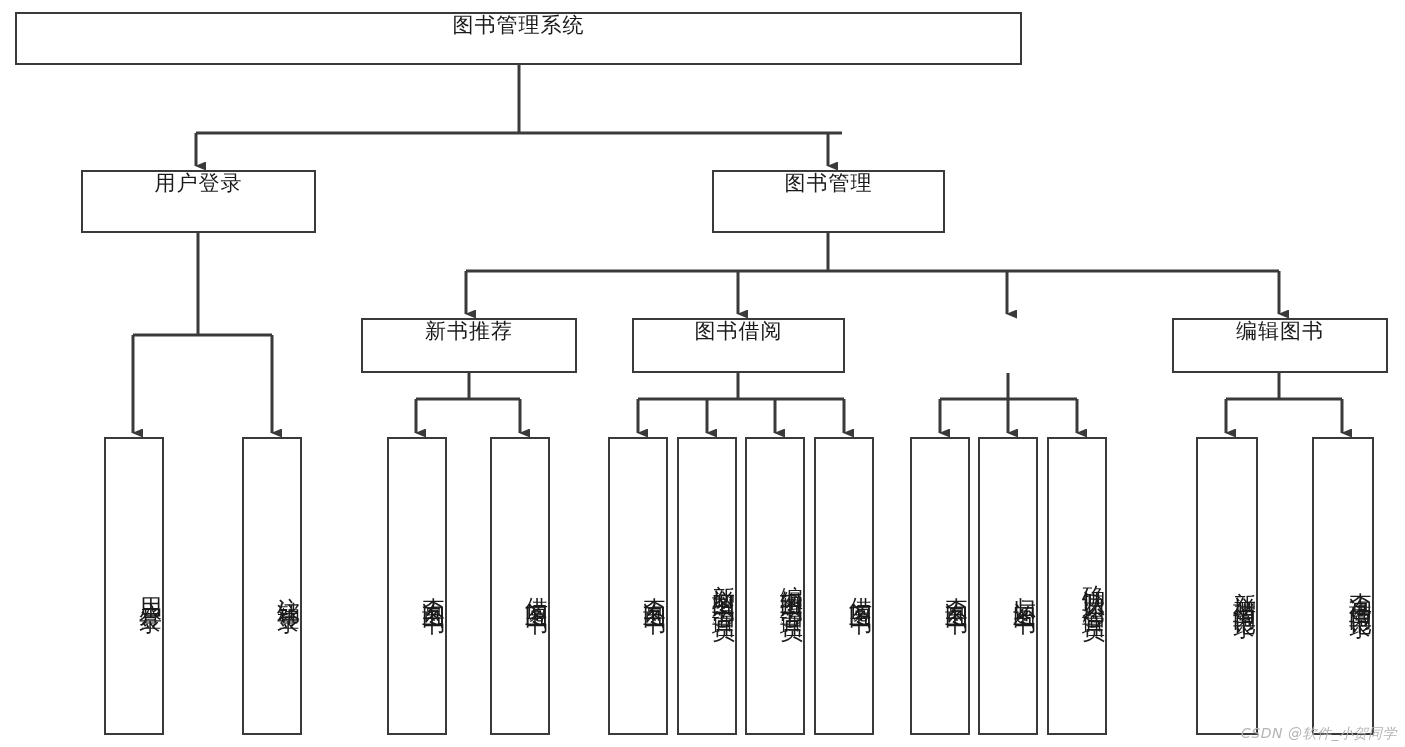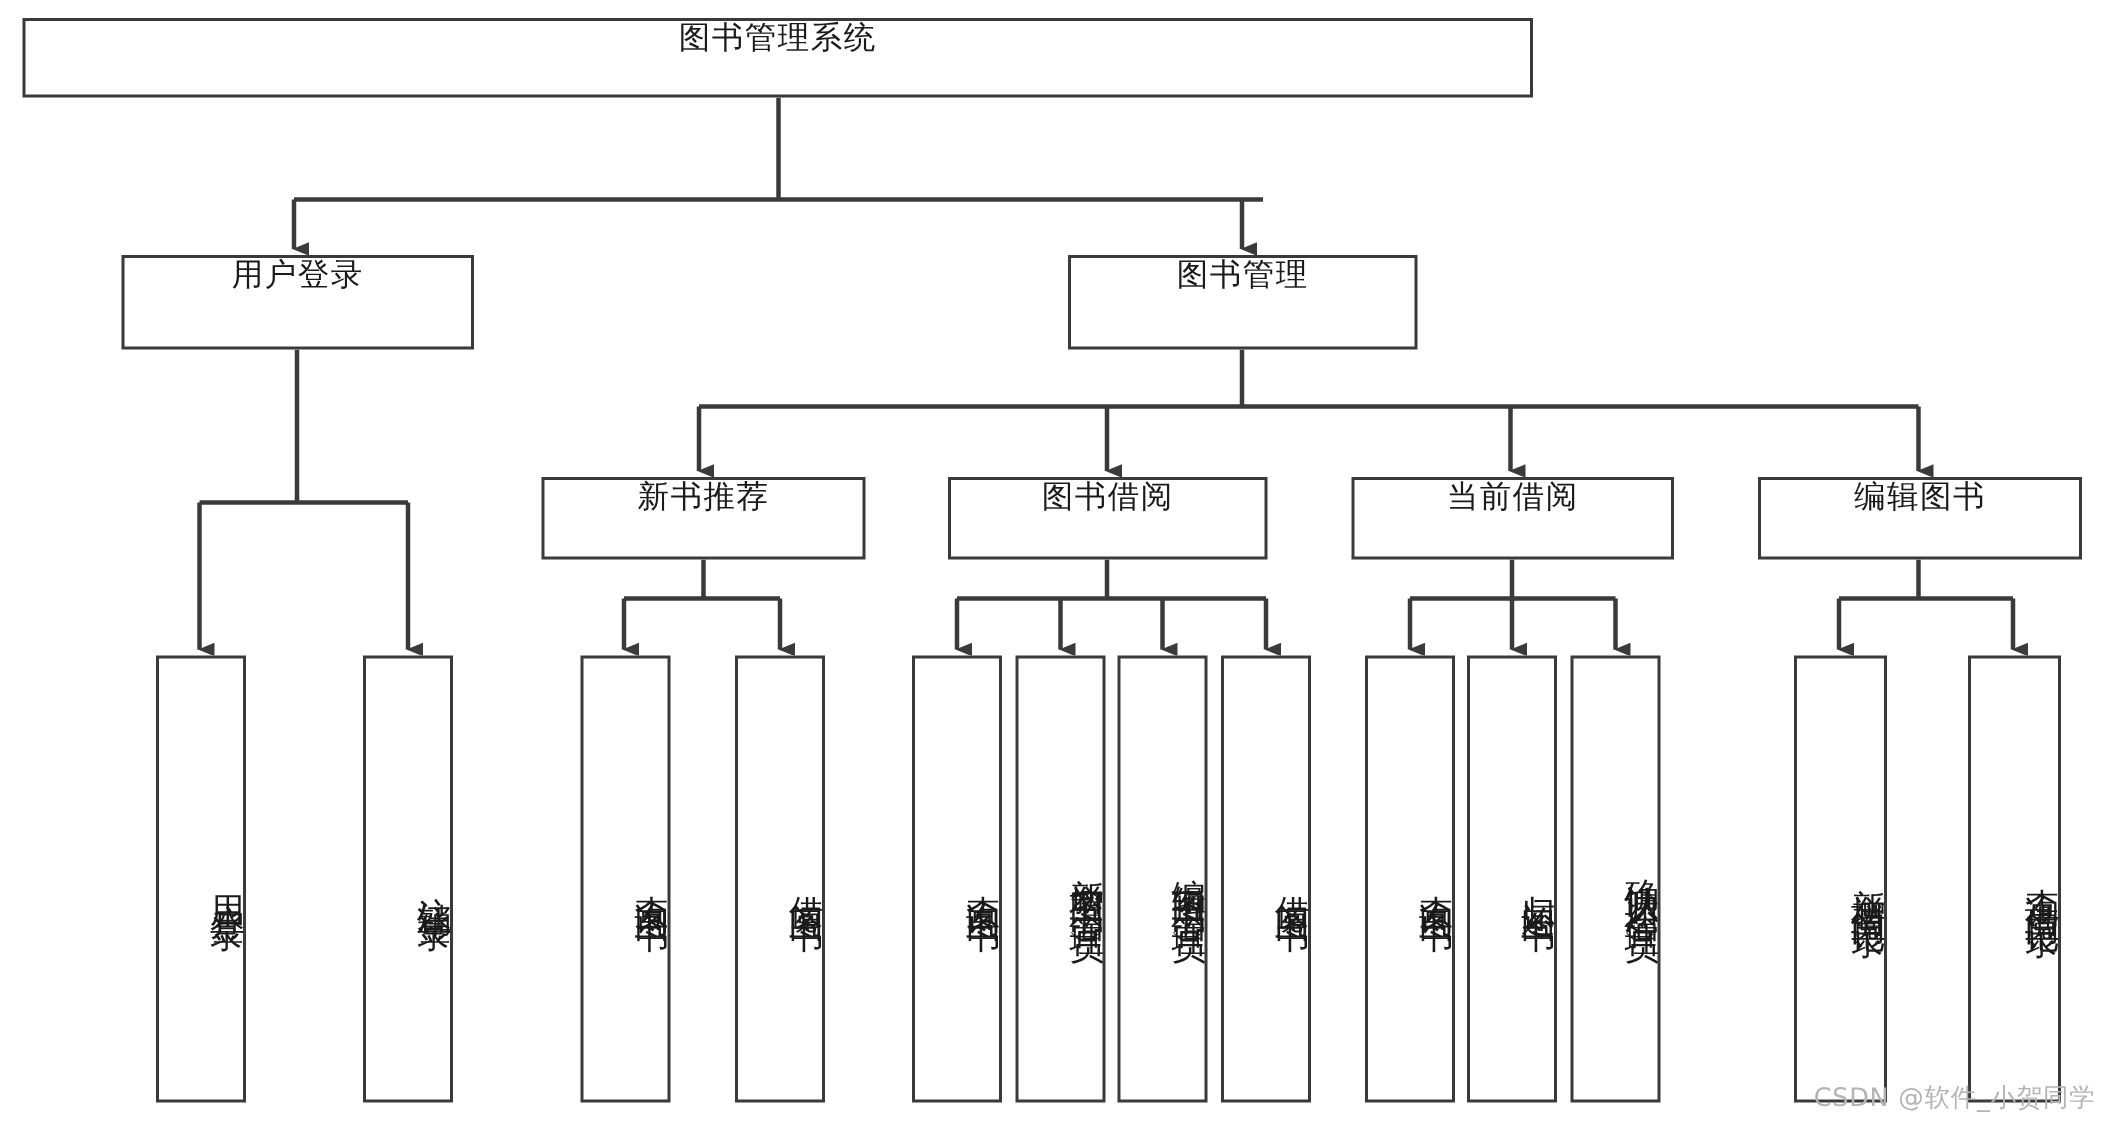--- a/index.html
+++ b/index.html
@@ -54,24 +54,25 @@
   }
   .node-v > span {
     writing-mode: vertical-rl;
     text-orientation: upright;
     white-space: nowrap;
   }
   .watermark {
     position: absolute;
     right: 8px;
     bottom: 4px;
-    font-size: 17px;
+    font-size: 14px;
     color: #b4b4b4;
     letter-spacing: 0.5px;
     white-space: nowrap;
+    font-style: italic;
   }
 </style>
 </head>
 <body>
 
 <div id="diagram-root">
 
   <svg class="edges" viewBox="0 0 1405 747">
     <defs>
       <marker id="arrow" markerWidth="9" markerHeight="11" refX="4.5" refY="10" orient="auto" markerUnits="userSpaceOnUse">
@@ -132,23 +133,20 @@
   <div class="node node-h" style="left:712px; top:170px; width:233px; height:63px;">
     <span>图书管理</span>
   </div>
 
   <div class="node node-h" style="left:361px; top:318px; width:216px; height:55px;">
     <span>新书推荐</span>
   </div>
   <div class="node node-h" style="left:632px; top:318px; width:213px; height:55px;">
     <span>图书借阅</span>
   </div>
-  <div class="node node-h" style="left:901px; top:318px; width:215px; height:55px;">
-    <span>当前借阅</span>
-  </div>
   <div class="node node-h" style="left:1172px; top:318px; width:216px; height:55px;">
     <span>编辑图书</span>
   </div>
 
   <div class="node node-v" style="left:104px; top:437px; width:60px; height:298px;">
     <span>用户登录</span>
   </div>
   <div class="node node-v" style="left:242px; top:437px; width:60px; height:298px;">
     <span>注销登录</span>
   </div>

